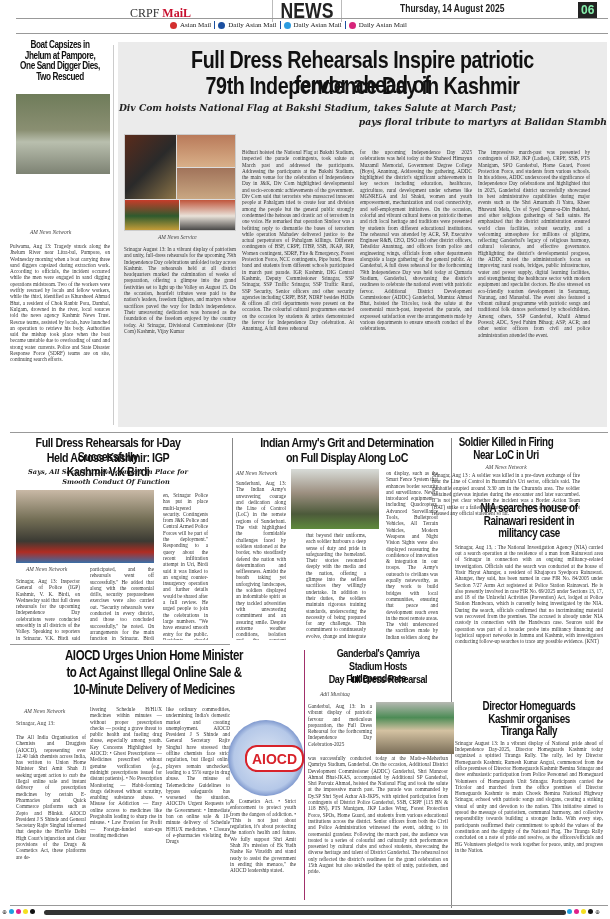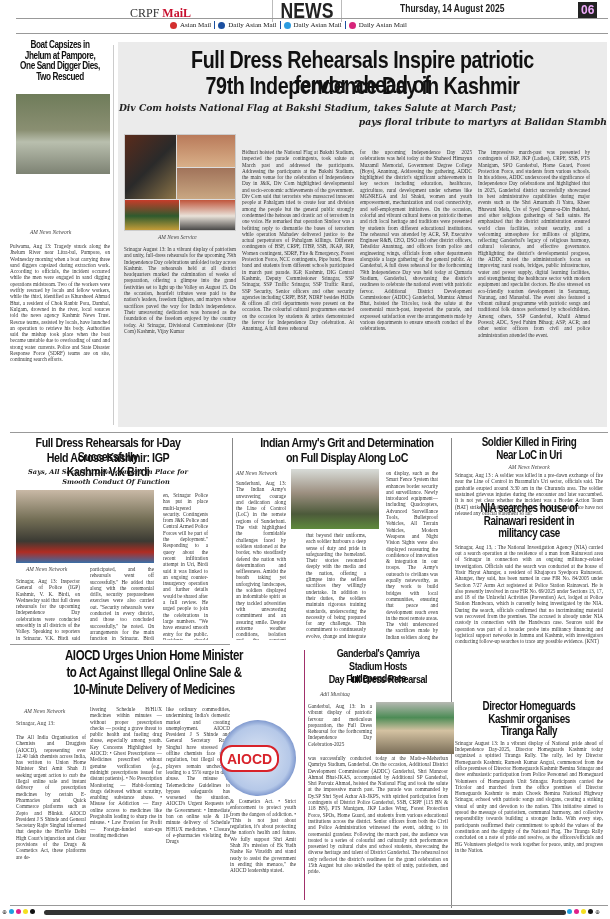--- a/index.html
+++ b/index.html
@@ -20,21 +20,21 @@
 
 <div class="abs" style="left:0;top:0;width:610px;height:40px">
   <div class="abs" style="left:130px;top:6px;font-family:'Liberation Serif',serif;font-size:12px;">
     <span style="color:#333;font-variant:small-caps">CRPF</span>
     <span style="color:#c8102e;font-weight:bold">MaiL</span>
   </div>
   <div class="abs" style="left:272px;top:0;width:70px;height:22px;border-left:1px solid #bbb;border-right:1px solid #bbb;text-align:center">
     <span style="font-family:'Liberation Sans',sans-serif;font-weight:bold;font-size:22px;display:inline-block;transform:scaleX(0.8);line-height:22px;color:#222">NEWS</span>
   </div>
   <div class="abs" style="left:400px;top:3px;font-family:'Liberation Sans',sans-serif;font-weight:bold;font-size:10px;transform:scaleX(0.85);transform-origin:left;color:#222">Thursday, 14 August  2025</div>
-  <div class="abs" style="left:578px;top:2px;background:#222;color:#f0abfc;font-family:'Liberation Sans',sans-serif;font-weight:bold;font-size:12px;padding:1px 3px">06</div>
+  <div class="abs" style="left:578px;top:2px;background:#222;color:#86efac;font-family:'Liberation Sans',sans-serif;font-weight:bold;font-size:12px;padding:1px 3px">06</div>
   <div class="abs" style="left:170px;top:21px;display:flex;gap:3px;font-size:7px;font-family:'Liberation Serif',serif;color:#222;align-items:center">
     <span style="width:7px;height:7px;border-radius:50%;background:#d32f2f;display:inline-block"></span>
       <span>Asian Mail</span>
       <span style="width:1px;height:8px;background:#1a4fa0"></span>
     <span style="width:7px;height:7px;border-radius:50%;background:#1a4fa0;display:inline-block"></span>
       <span>Daily Asian Mail</span>
       <span style="width:1px;height:8px;background:#1a4fa0"></span>
     <span style="width:7px;height:7px;border-radius:50%;background:#2b9be0;display:inline-block"></span>
       <span>Daily Asian Mail</span>
       <span style="width:1px;height:8px;background:#1a4fa0"></span>
@@ -90,21 +90,21 @@
   <div class="hl" style="position:absolute;left:0;top:0;width:222px;text-align:center;font-size:13px">Indian Army's Grit and Determination</div>
   <div class="hl" style="position:absolute;left:0;top:15px;width:222px;text-align:center;font-size:13px">on Full Display Along LoC</div>
   <div class="by abs" style="left:0;top:34px">AM News Network</div>
   <div class="photo" style="left:55px;top:33px;width:88px;height:60px;background:linear-gradient(180deg,#d8dcd8 0%,#9c8f80 40%,#4c5a3a 75%,#5f8a3d 100%)"></div>
   <div class="body col" style="left:0;top:44px;width:50px;height:160px">Sunderbani, Aug 13: The Indian Army's unwavering courage and dedication along the Line of Control (LoC) in the remote regions of Sunderbani. The visit highlighted the formidable challenges faced by soldiers stationed at the border, who steadfastly defend the nation with determination and selflessness. Amidst the breath taking yet unforgiving landscapes, the soldiers displayed an indomitable spirit as they tackled adversities with unwavering commitment and an assuring smile. Despite extreme weather conditions, isolation and the constant demand for vigilance, these soldiers embody remarkable resilience. Their dedication was palpable as they shared their experiences and the daily sacrifices they make. It became clear</div>
   <div class="body col" style="left:70px;top:96px;width:60px;height:108px">that beyond their uniforms, each soldier harbours a deep sense of duty and pride in safeguarding the homeland. Their stories resonated deeply with the media and the nation, offering a glimpse into the selfless sacrifices they willingly undertake. In addition to their duties, the soldiers maintain rigorous training standards, underscoring the necessity of being prepared for any challenge. This commitment to continuously evolve, change and integrate exemplifies the Indian Army's dedication to maintain peak operational readiness. Technological advancements were also</div>
   <div class="body col" style="left:150px;top:34px;width:52px;height:170px">on display, such as the Smart Fence System that enhances border security and surveillance. Newly introduced equipment—including Quadcopters, Advanced Surveillance Tools, Bulletproof Vehicles, All Terrain Vehicles, Modern Weapons and Night Vision Sights were also displayed reassuring the confidence of innovation &amp; integration in our troops. The Army's outreach to civilians was equally noteworthy, as they work to build bridges with local communities, ensuring that peace and development reach even in the most remote areas. The visit underscored the sacrifices made by Indian soldiers along the LoC, by putting their lives in the line of duty to protect the nation's borders. These soldiers exemplify the values of honour, duty and sacrifice that form the bedrock of their service.</div>
 </div>
 <div class="vrule" style="left:451px;top:438px;height:470px"></div>
 
-<div class="abs" style="left:455px;top:436px;width:148px">
+<div class="abs" style="left:432px;top:436px;width:148px">
   <div class="hl" style="text-align:center;width:148px;font-size:12px">Soldier Killed in Firing</div>
   <div class="hl" style="text-align:center;width:148px;font-size:12px">Near LoC in Uri</div>
   <div class="by" style="text-align:center;margin-top:3px">AM News Network</div>
   <div class="body" style="margin-top:2px;height:60px;overflow:hidden">Srinagar, Aug 13 : A soldier was killed in a pre-dawn exchange of fire near the Line of Control in Baramulla's Uri sector, officials said. The gunbattle erupted around 3:30 am in the Churunda area. The soldier sustained grievous injuries during the encounter and later succumbed. It is not yet clear whether the incident was a Border Action Team (BAT) strike or a failed infiltration bid. The Army and police have not released any official statement so far.</div>
 </div>
 <div class="abs" style="left:455px;top:502px;width:148px">
   <div class="hl" style="text-align:center;width:148px;font-size:12px">NIA searches house of</div>
   <div class="hl" style="text-align:center;width:148px;font-size:12px">Rainawari resident in</div>
   <div class="hl" style="text-align:center;width:148px;font-size:12px">militancy case</div>
   <div class="body" style="margin-top:4px;height:135px;overflow:hidden">Srinagar, Aug 13, : The National Investigation Agency (NIA) carried out a search operation at the residence of a man from Rainawari area of Srinagar in connection with an ongoing militancy-related investigation. Officials said the search was conducted at the house of Yasir Hayat Ahanger, a resident of Khajapora Syedpora Rainawari. Ahanger, they said, has been named in case FIR No. 84/2005 under Section 7/27 Arms Act registered at Police Station Rainawari. He is also presently involved in case FIR No. 69/2025 under Sections 13, 17, and 18 of the Unlawful Activities (Prevention) Act, lodged at Police Station Handwara, which is currently being investigated by the NIA. During the search, officials confirmed that no incriminating material was recovered from the premises. The accused is already under NIA custody in connection with the Handwara case. Sources said the operation was part of a broader probe into militancy financing and logistical support networks in Jammu and Kashmir, with investigators conducting follow-up searches to trace any possible evidence. (KNT)</div>
@@ -121,21 +121,21 @@
 
 <div class="abs" style="left:8px;top:648px;width:292px;height:260px">
   <div class="hl" style="position:absolute;left:0;top:0;width:292px;text-align:center;font-size:14px">AIOCD Urges Union Home Minister</div>
   <div class="hl" style="position:absolute;left:0;top:17px;width:292px;text-align:center;font-size:14px">to Act Against Illegal Online Sale &amp;</div>
   <div class="hl" style="position:absolute;left:0;top:34px;width:292px;text-align:center;font-size:14px">10-Minute Delivery of Medicines</div>
   <div class="by abs" style="left:16px;top:60px">AM News Network</div>
   <div class="by abs" style="left:8px;top:72px;font-style:normal">Srinagar, Aug 13:</div>
   <div class="body col" style="left:8px;top:86px;width:70px;height:170px">The All India Organisation of Chemists and Druggists (AIOCD), representing over 12.40 lakh chemists across India, has written to Union Home Minister Shri Amit Shah Ji seeking urgent action to curb the illegal online sale and instant delivery of prescription medicines by certain E-Pharmacies and Quick Commerce platforms such as Zepto and Blinkit. AIOCD President J S Shinde and General Secretary Rajiv Singhal informed that despite the Hon'ble Delhi High Court's injunction and clear provisions of the Drugs &amp; Cosmetics Act, these platforms are de-</div>
   <div class="body col" style="left:82px;top:58px;width:72px;height:198px">livering Schedule H/H1/X medicines within minutes — without proper prescription checks — posing a grave threat to public health and fueling drug abuse, especially among youth. Key Concerns Highlighted by AIOCD: • Ghost Prescriptions — Medicines prescribed without genuine verification (e.g., midnight prescriptions issued for distant patients). • No Prescription Monitoring — Habit-forming drugs delivered without scrutiny, enabling substance abuse. • Misuse for Addiction — Easy online access to medicines like Pregabalin leading to sharp rise in misuse. • Law Evasion for Profit — Foreign-funded start-ups treating medicines</div>
   <div class="body col" style="left:158px;top:58px;width:64px;height:198px">like ordinary commodities, undermining India's domestic market and creating unemployment. AIOCD President J S Shinde and General Secretary Rajiv Singhal have stressed that offline chemists face strict regulation, but illegal online players remain unchecked, leading to a 55% surge in drug abuse. The misuse of Telemedicine Guidelines to bypass safeguards has worsened the situation. AIOCD's Urgent Requests to the Government: • Immediate ban on online sale &amp; 10-minute delivery of Schedule H/H1/X medicines. • Closure of e-pharmacies violating the Drugs</div>
-  <div class="abs" style="left:212px;top:72px;width:76px;height:76px;border-radius:50%;background:radial-gradient(circle,#dfe7f4 0%,#b5c8e8 60%,#6a86c4 75%,#fff 78%);display:flex;align-items:center;justify-content:flex-start">
+  <div class="abs" style="left:220px;top:72px;width:76px;height:76px;border-radius:50%;background:radial-gradient(circle,#dfe7f4 0%,#b5c8e8 60%,#6a86c4 75%,#fff 78%);display:flex;align-items:center;justify-content:flex-end">
     <div style="background:#fff;border:2px solid #d8222a;border-radius:12px;padding:2px 5px">
       <span style="font-family:'Liberation Sans',sans-serif;font-weight:bold;color:#d8222a;font-size:14px">AIOCD</span>
     </div>
   </div>
   <div class="body col" style="left:222px;top:150px;width:66px;height:106px">&amp; Cosmetics Act. • Strict enforcement to protect youth from the dangers of addiction. • "This is not just about regulation, it's about protecting the nation's health and future. We fully support Shri Amit Shah Ji's mission of Ek Yudh Nashe Ke Viruddh and stand ready to assist the government in ending this menace," the AIOCD leadership stated.</div>
 </div>
 <div class="vrule" style="left:304px;top:650px;height:250px;background:#a0306a"></div>
 
 <div class="abs" style="left:308px;top:648px;width:140px;height:260px">
   <div class="hl" style="position:absolute;left:0;top:0;width:140px;text-align:center;font-size:11px">Ganderbal's Qamriya</div>

